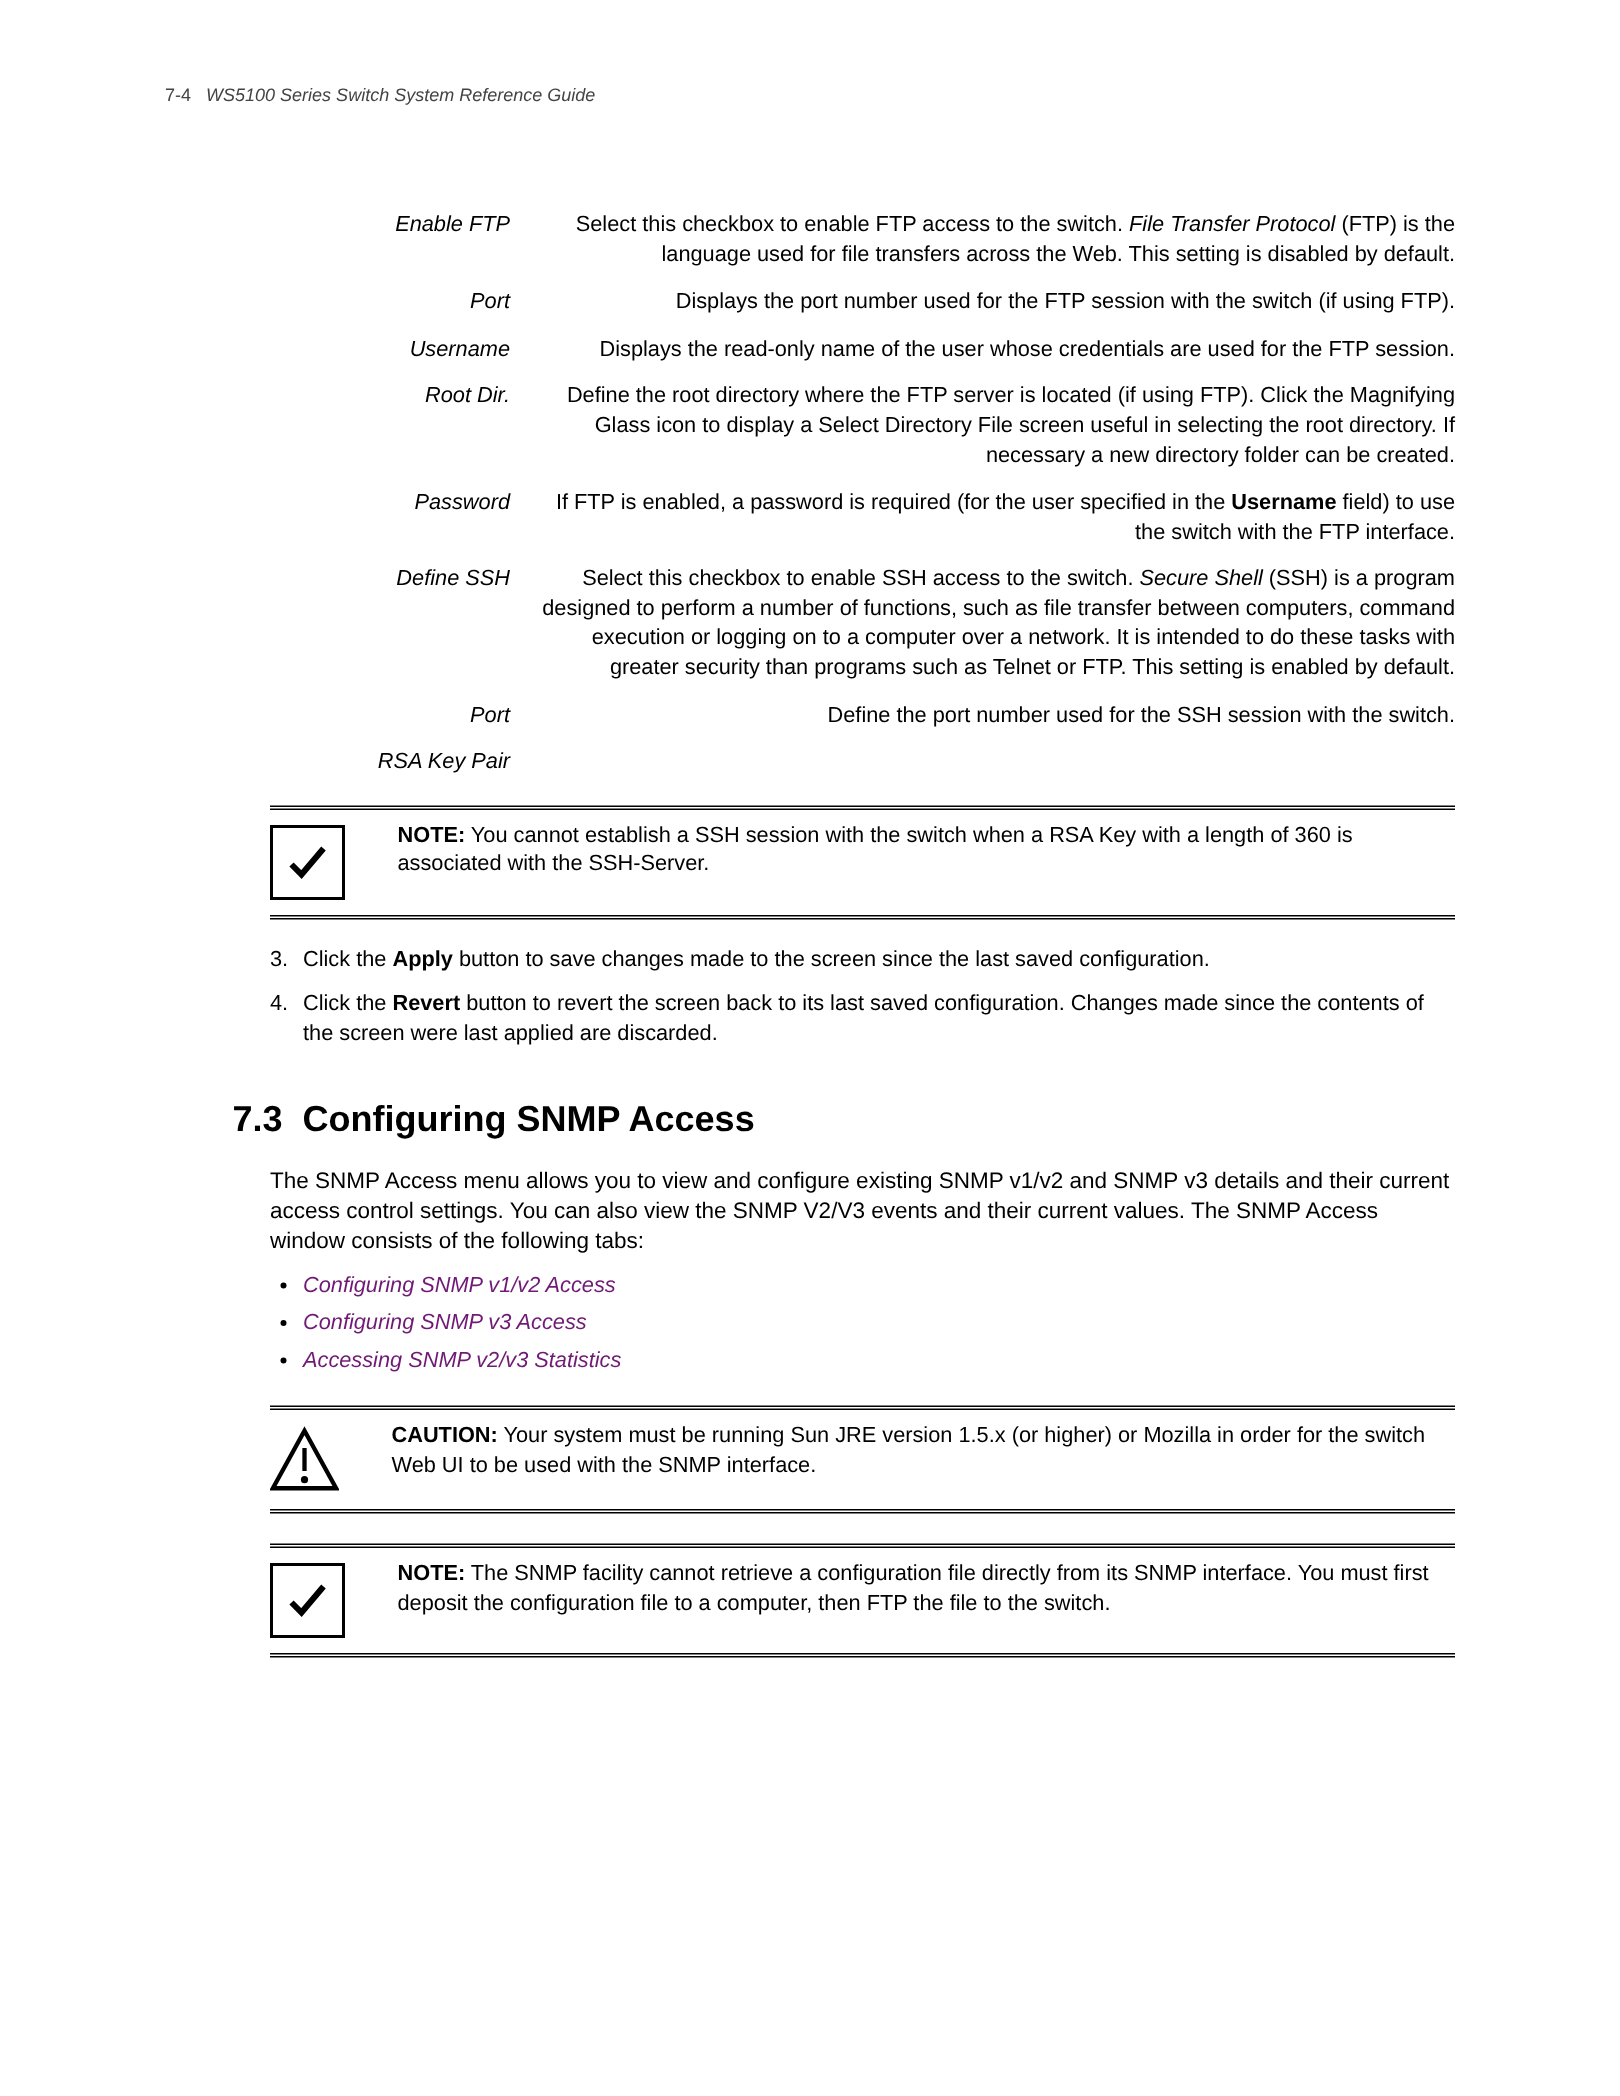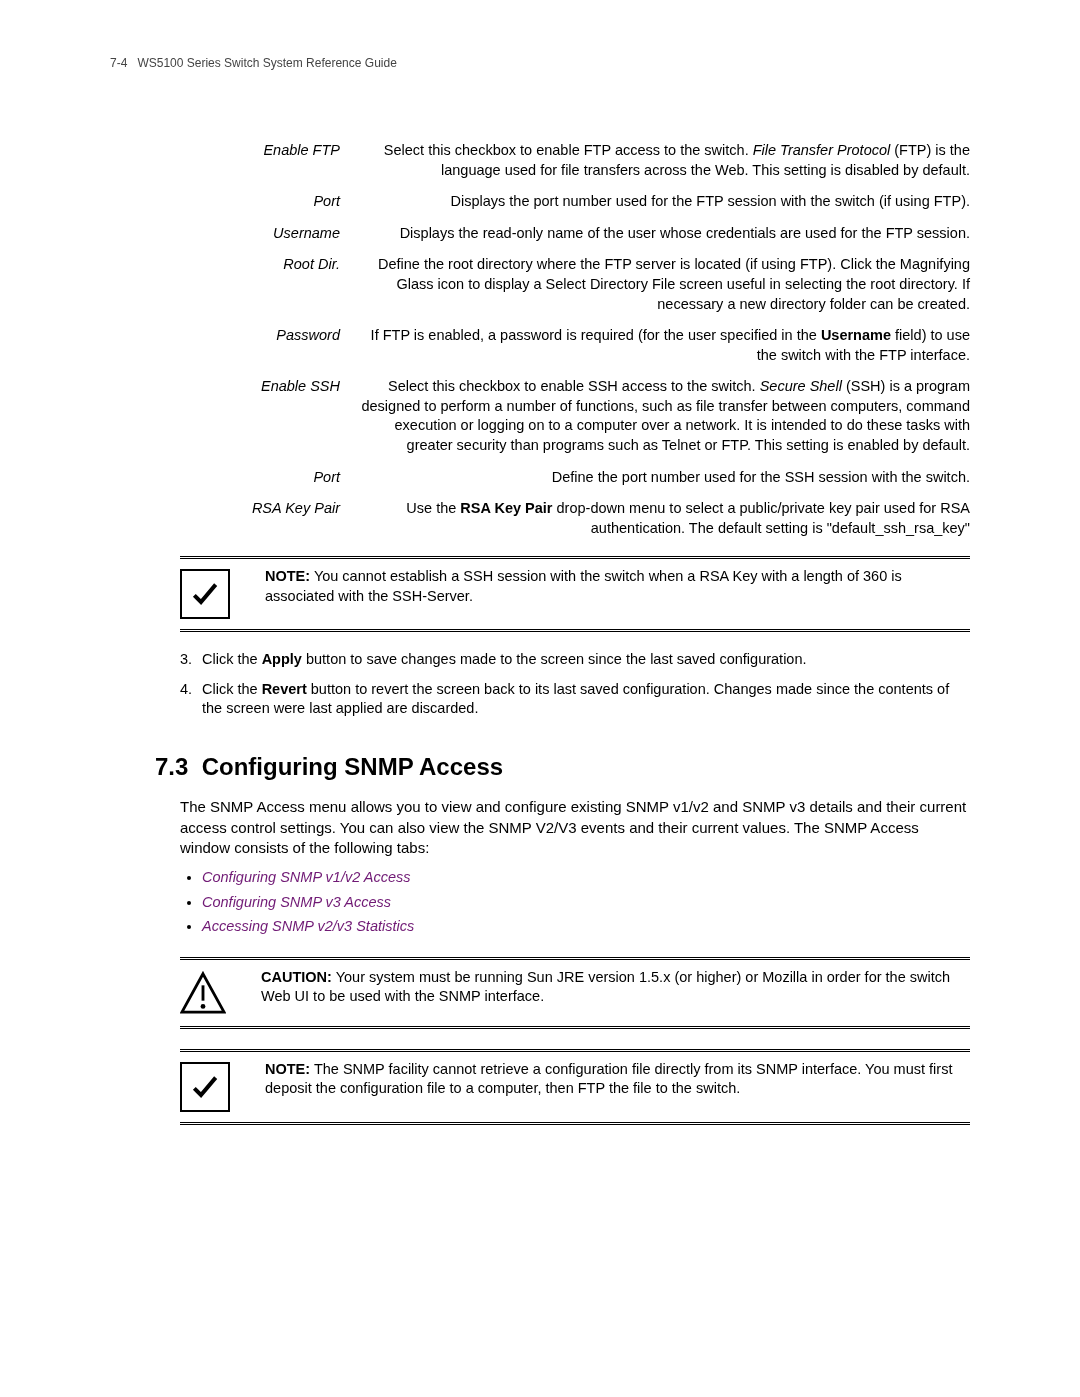--- a/index.html
+++ b/index.html
@@ -21,20 +21,21 @@
   }
   .running-head {
     font-size: 12px;
     color: #444;
     margin-bottom: 70px;
   }
   .running-head .pg {
     font-style: normal;
   }
   .running-head .book {
+    font-style: italic;
   }
   .def-table {
     margin-left: 90px;
     margin-right: 0;
     text-align: right;
   }
   .def-row {
     display: flex;
     margin-bottom: 12px;
   }
@@ -168,30 +169,29 @@
       </div>
       <div class="def-row">
         <div class="def-term">Root Dir.</div>
         <div class="def-desc"><span>Define the root directory where the FTP server is located (if using FTP). Click the Magnifying Glass icon to display a Select Directory File screen useful in selecting the root directory. If necessary a new directory folder can be created.</span></div>
       </div>
       <div class="def-row">
         <div class="def-term">Password</div>
         <div class="def-desc"><span>If FTP is enabled, a password is required (for the user specified in the </span><span class="bold">Username</span><span> field) to use the switch with the FTP interface.</span></div>
       </div>
       <div class="def-row">
-        <div class="def-term">Enable SSH</div>
+        <div class="def-term">Define SSH</div>
         <div class="def-desc"><span>Select this checkbox to enable SSH access to the switch. </span><span class="italic">Secure Shell</span><span> (SSH) is a program designed to perform a number of functions, such as file transfer between computers, command execution or logging on to a computer over a network. It is intended to do these tasks with greater security than programs such as Telnet or FTP. This setting is enabled by default.</span></div>
       </div>
       <div class="def-row">
         <div class="def-term">Port</div>
         <div class="def-desc"><span>Define the port number used for the SSH session with the switch.</span></div>
       </div>
       <div class="def-row">
         <div class="def-term">RSA Key Pair</div>
-        <div class="def-desc"><span>Use the </span><span class="bold">RSA Key Pair</span><span> drop-down menu to select a public/private key pair used for RSA authentication. The default setting is "default_ssh_rsa_key"</span></div>
       </div>
     </div>
 
   <div class="callout">
     <div class="callout-inner">
       <div class="callout-icon-box">
         <svg viewBox="0 0 24 24">
             <path d="M4 13 L9 18 L20 5" stroke="#000" stroke-width="3" fill="none"></path>
           </svg>
       </div>

